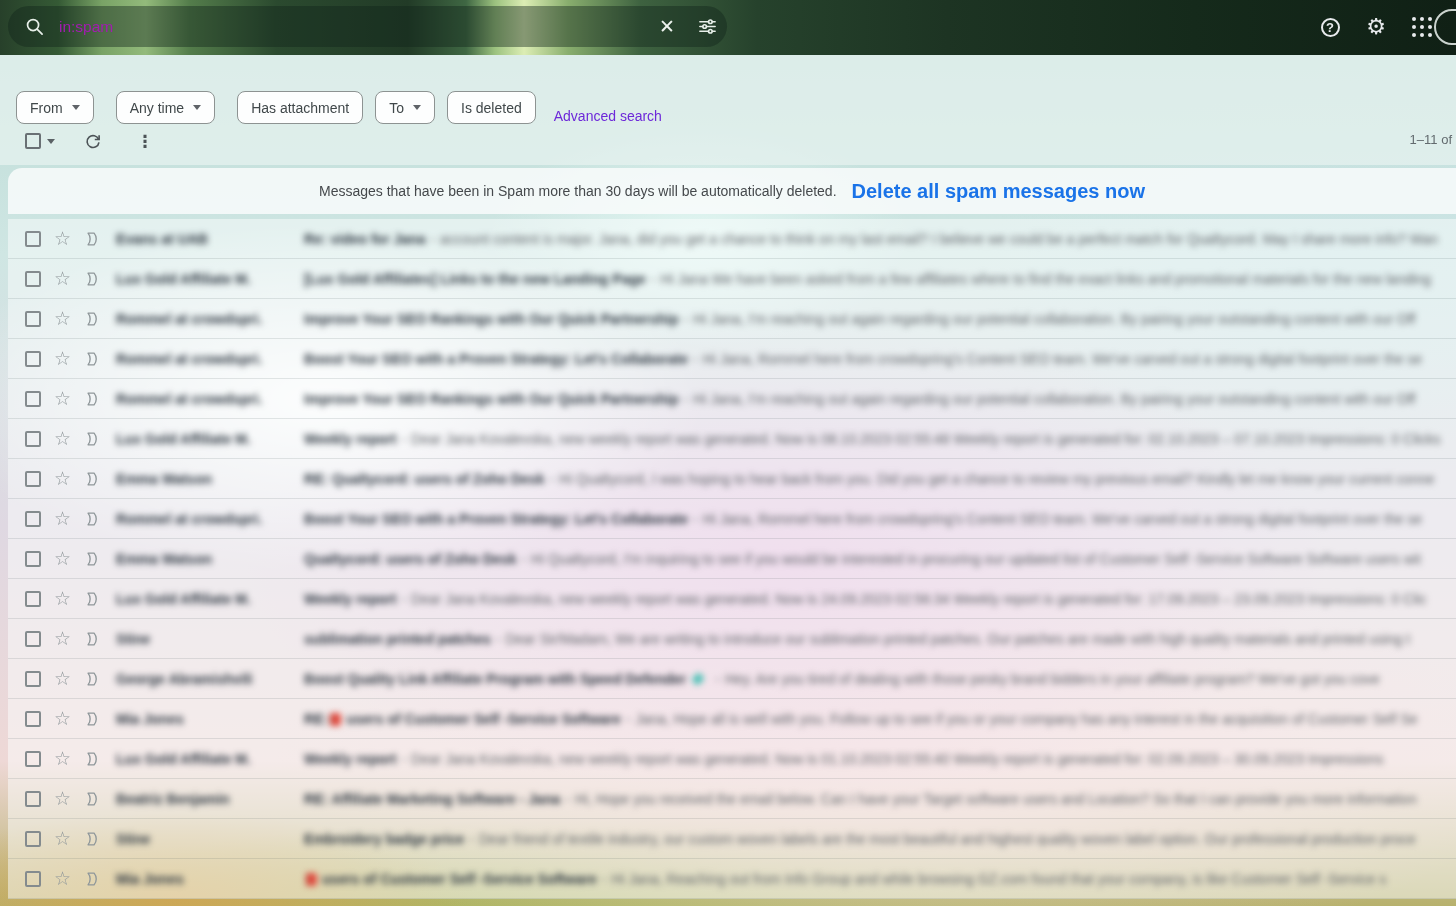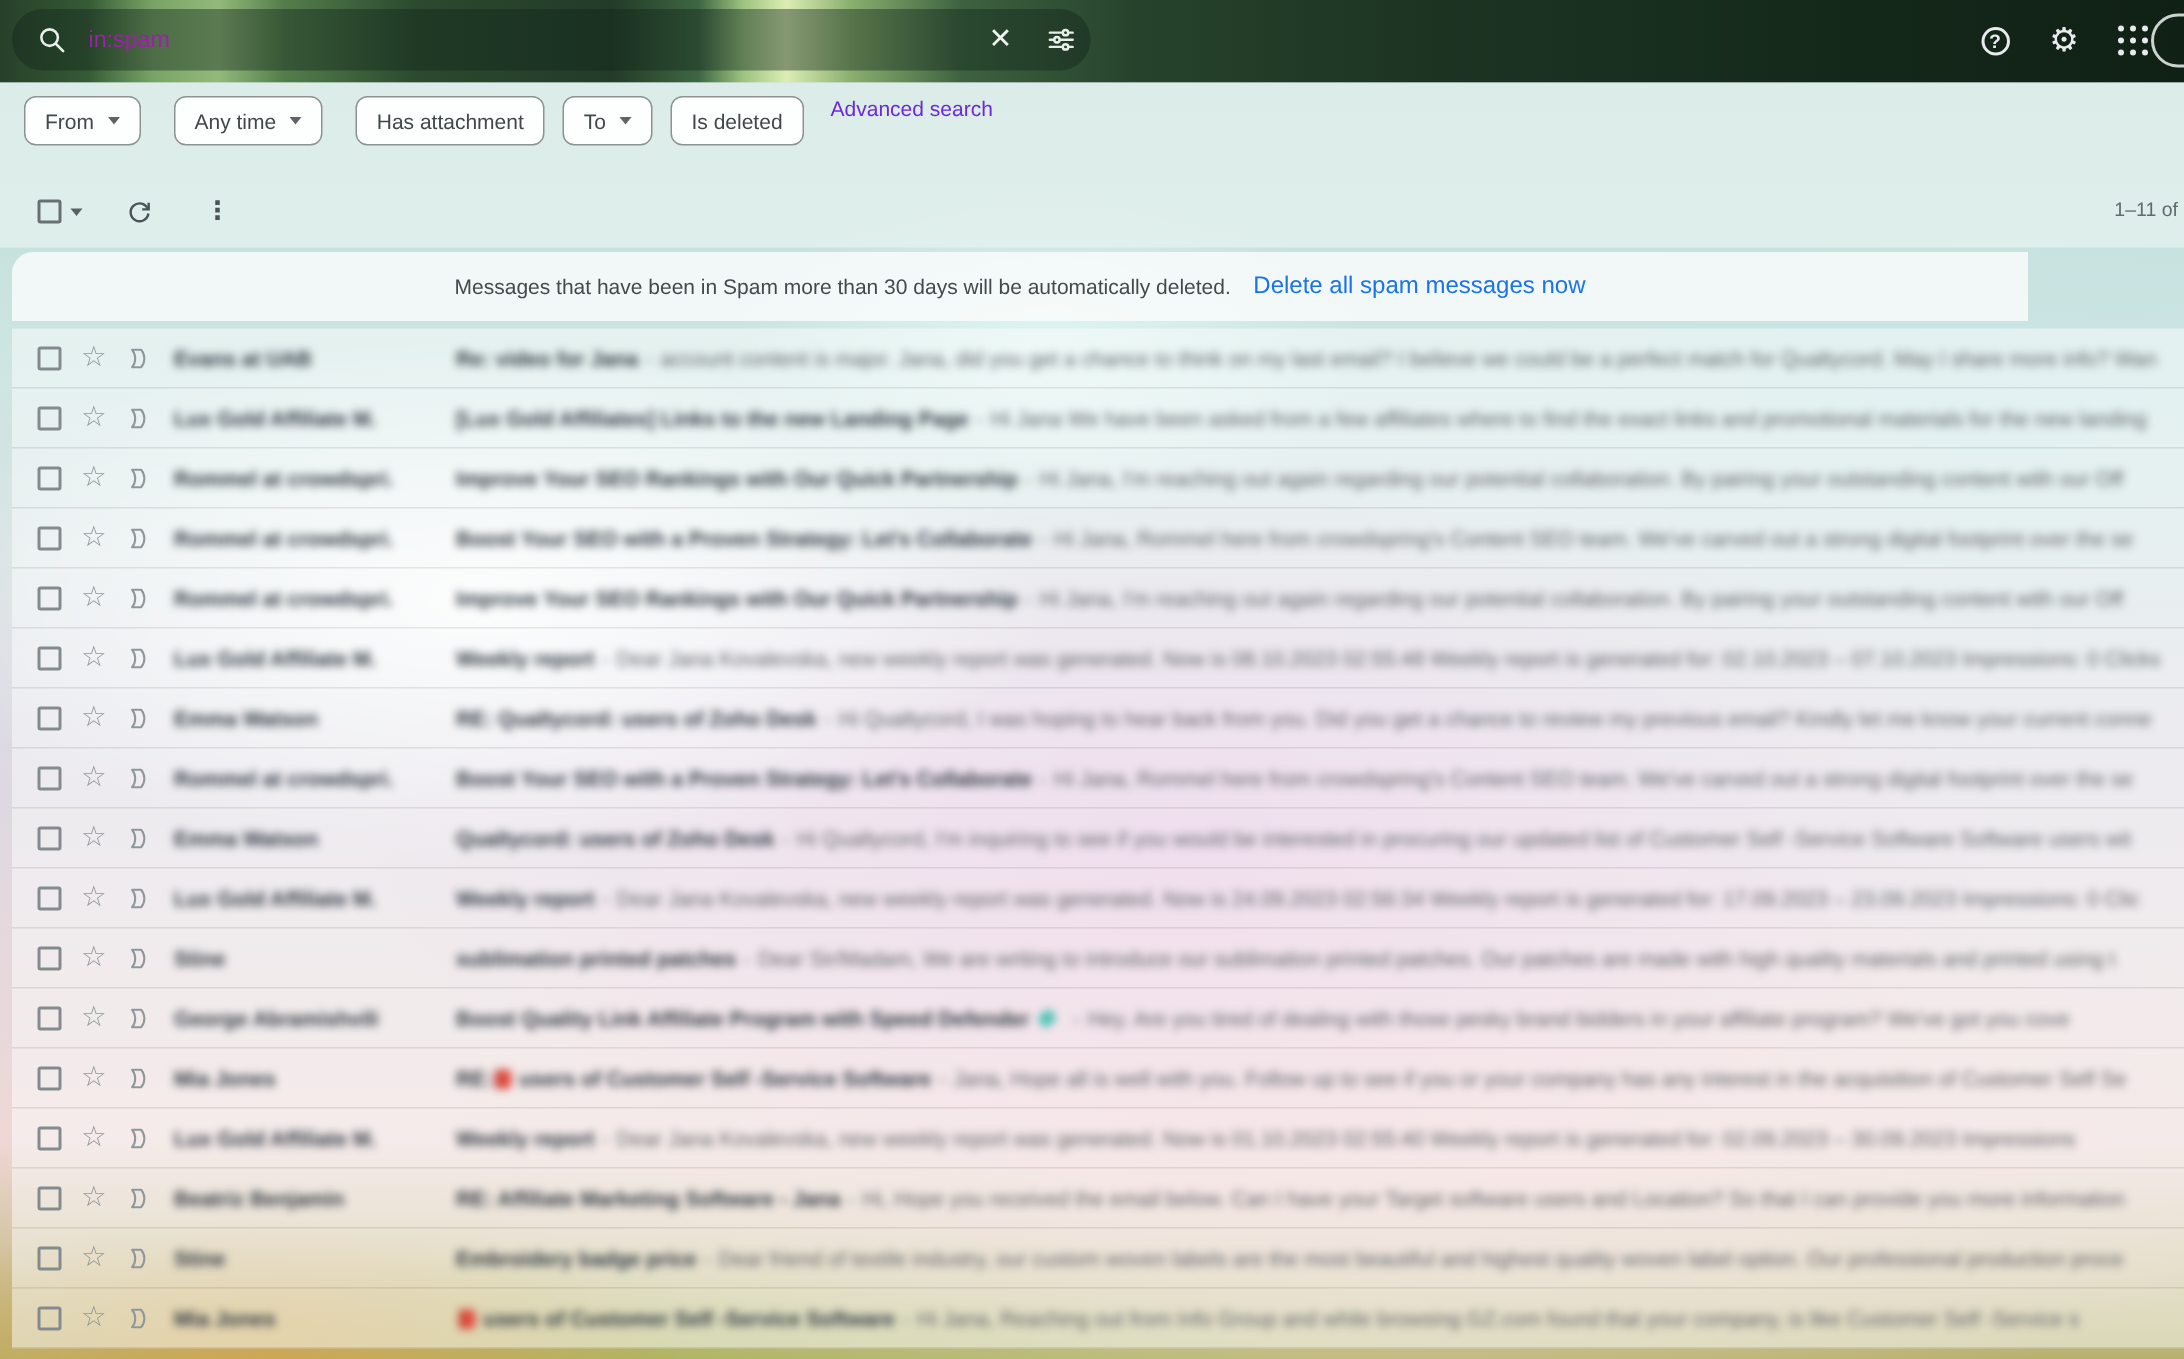--- a/index.html
+++ b/index.html
@@ -40,44 +40,44 @@
   .tr-btn { width:40px; height:40px; border-radius:50%; display:flex; align-items:center; justify-content:center; color:#e8eaed; }
   .help-circle { width:19px; height:19px; border:2px solid #e8eaed; border-radius:50%; display:flex; align-items:center; justify-content:center; font-size:13px; font-weight:bold; color:#e8eaed; }
   .gear { font-size:22px; line-height:1; }
   .apps-grid { display:grid; grid-template-columns:repeat(3,4px); grid-template-rows:repeat(3,4px); gap:4px; }
   .apps-grid span { width:4px; height:4px; border-radius:50%; background:#e8eaed; }
   .avatar-sliver { position:absolute; top:9px; right:-42px; width:64px; height:36px; border:2px solid rgba(235,242,238,0.85); border-radius:18px; }
   
   .content { position:absolute; left:0; top:55px; width:1456px; height:851px; }
   .head-overlay { position:absolute; left:0; top:0; width:1456px; height:110px; background:rgba(231,242,240,0.72); }
   
-  .chips { position:absolute; left:16px; top:9px; display:flex; align-items:flex-start; }
+  .chips { position:absolute; left:16px; top:36px; display:flex; align-items:flex-end; }
   .chip {
     height:33px; background:rgba(255,255,255,0.92); border:1px solid #8d9392;
     border-radius:8px; display:flex; align-items:center; padding:0 13px;
     font-size:14px; color:#40484a; margin-right:12px; cursor:pointer; white-space:nowrap;
   }
   .chip.mr-lg { margin-right:22px; }
   .caret { width:0; height:0; border-left:4.5px solid transparent; border-right:4.5px solid transparent; border-top:5px solid #5f6368; margin-left:9px; }
   .adv-link { font-size:14px; color:#6d28d9; margin-left:6px; cursor:pointer; }
   
   .toolbar { position:absolute; left:0; top:63px; width:1456px; height:46px; display:flex; align-items:center; }
   .sel-box { width:16px; height:16px; border:2px solid #697074; border-radius:2px; margin-left:25px; cursor:pointer; }
   .sel-caret { width:0; height:0; border-left:4px solid transparent; border-right:4px solid transparent; border-top:5px solid #5a6165; margin-left:6px; cursor:pointer; }
   .tb-btn { margin-left:24px; cursor:pointer; display:flex; align-items:center; justify-content:center; width:28px; height:28px; }
   .kebab { font-size:17px; color:#4c5357; letter-spacing:0; font-weight:bold; }
   .pagination { position:absolute; right:4px; top:14px; font-size:13px; color:#626a6e; white-space:nowrap; }
   
   .banner {
-    position:absolute; left:8px; top:113px; width:1344px; height:46px;
+    position:absolute; left:8px; top:113px; width:1448px; height:46px;
     background:rgba(249,252,252,0.85); border-radius:14px 0 0 0;
     display:flex; align-items:center; justify-content:center; gap:15px;
   }
   .banner-text { font-size:14px; color:#45494c; }
-  .banner-link { font-size:16px; color:#1a73e8; font-weight:400; cursor:pointer; }
+  .banner-link { font-size:20px; color:#1a73e8; font-weight:700; cursor:pointer; }
   
   .list { position:absolute; left:8px; top:164px; width:1448px; }
   .row {
     height:40px; display:flex; align-items:center;
     background:rgba(252,254,254,0.5);
     border-bottom:1px solid rgba(70,95,95,0.14);
     cursor:pointer; overflow:hidden; white-space:nowrap;
   }
   .row .cb { width:16px; height:16px; border:2px solid #848b8e; border-radius:2px; margin-left:17px; flex:0 0 auto; }
   .row .star { font-size:19px; color:#8f979a; margin-left:13px; flex:0 0 auto; line-height:1; }

